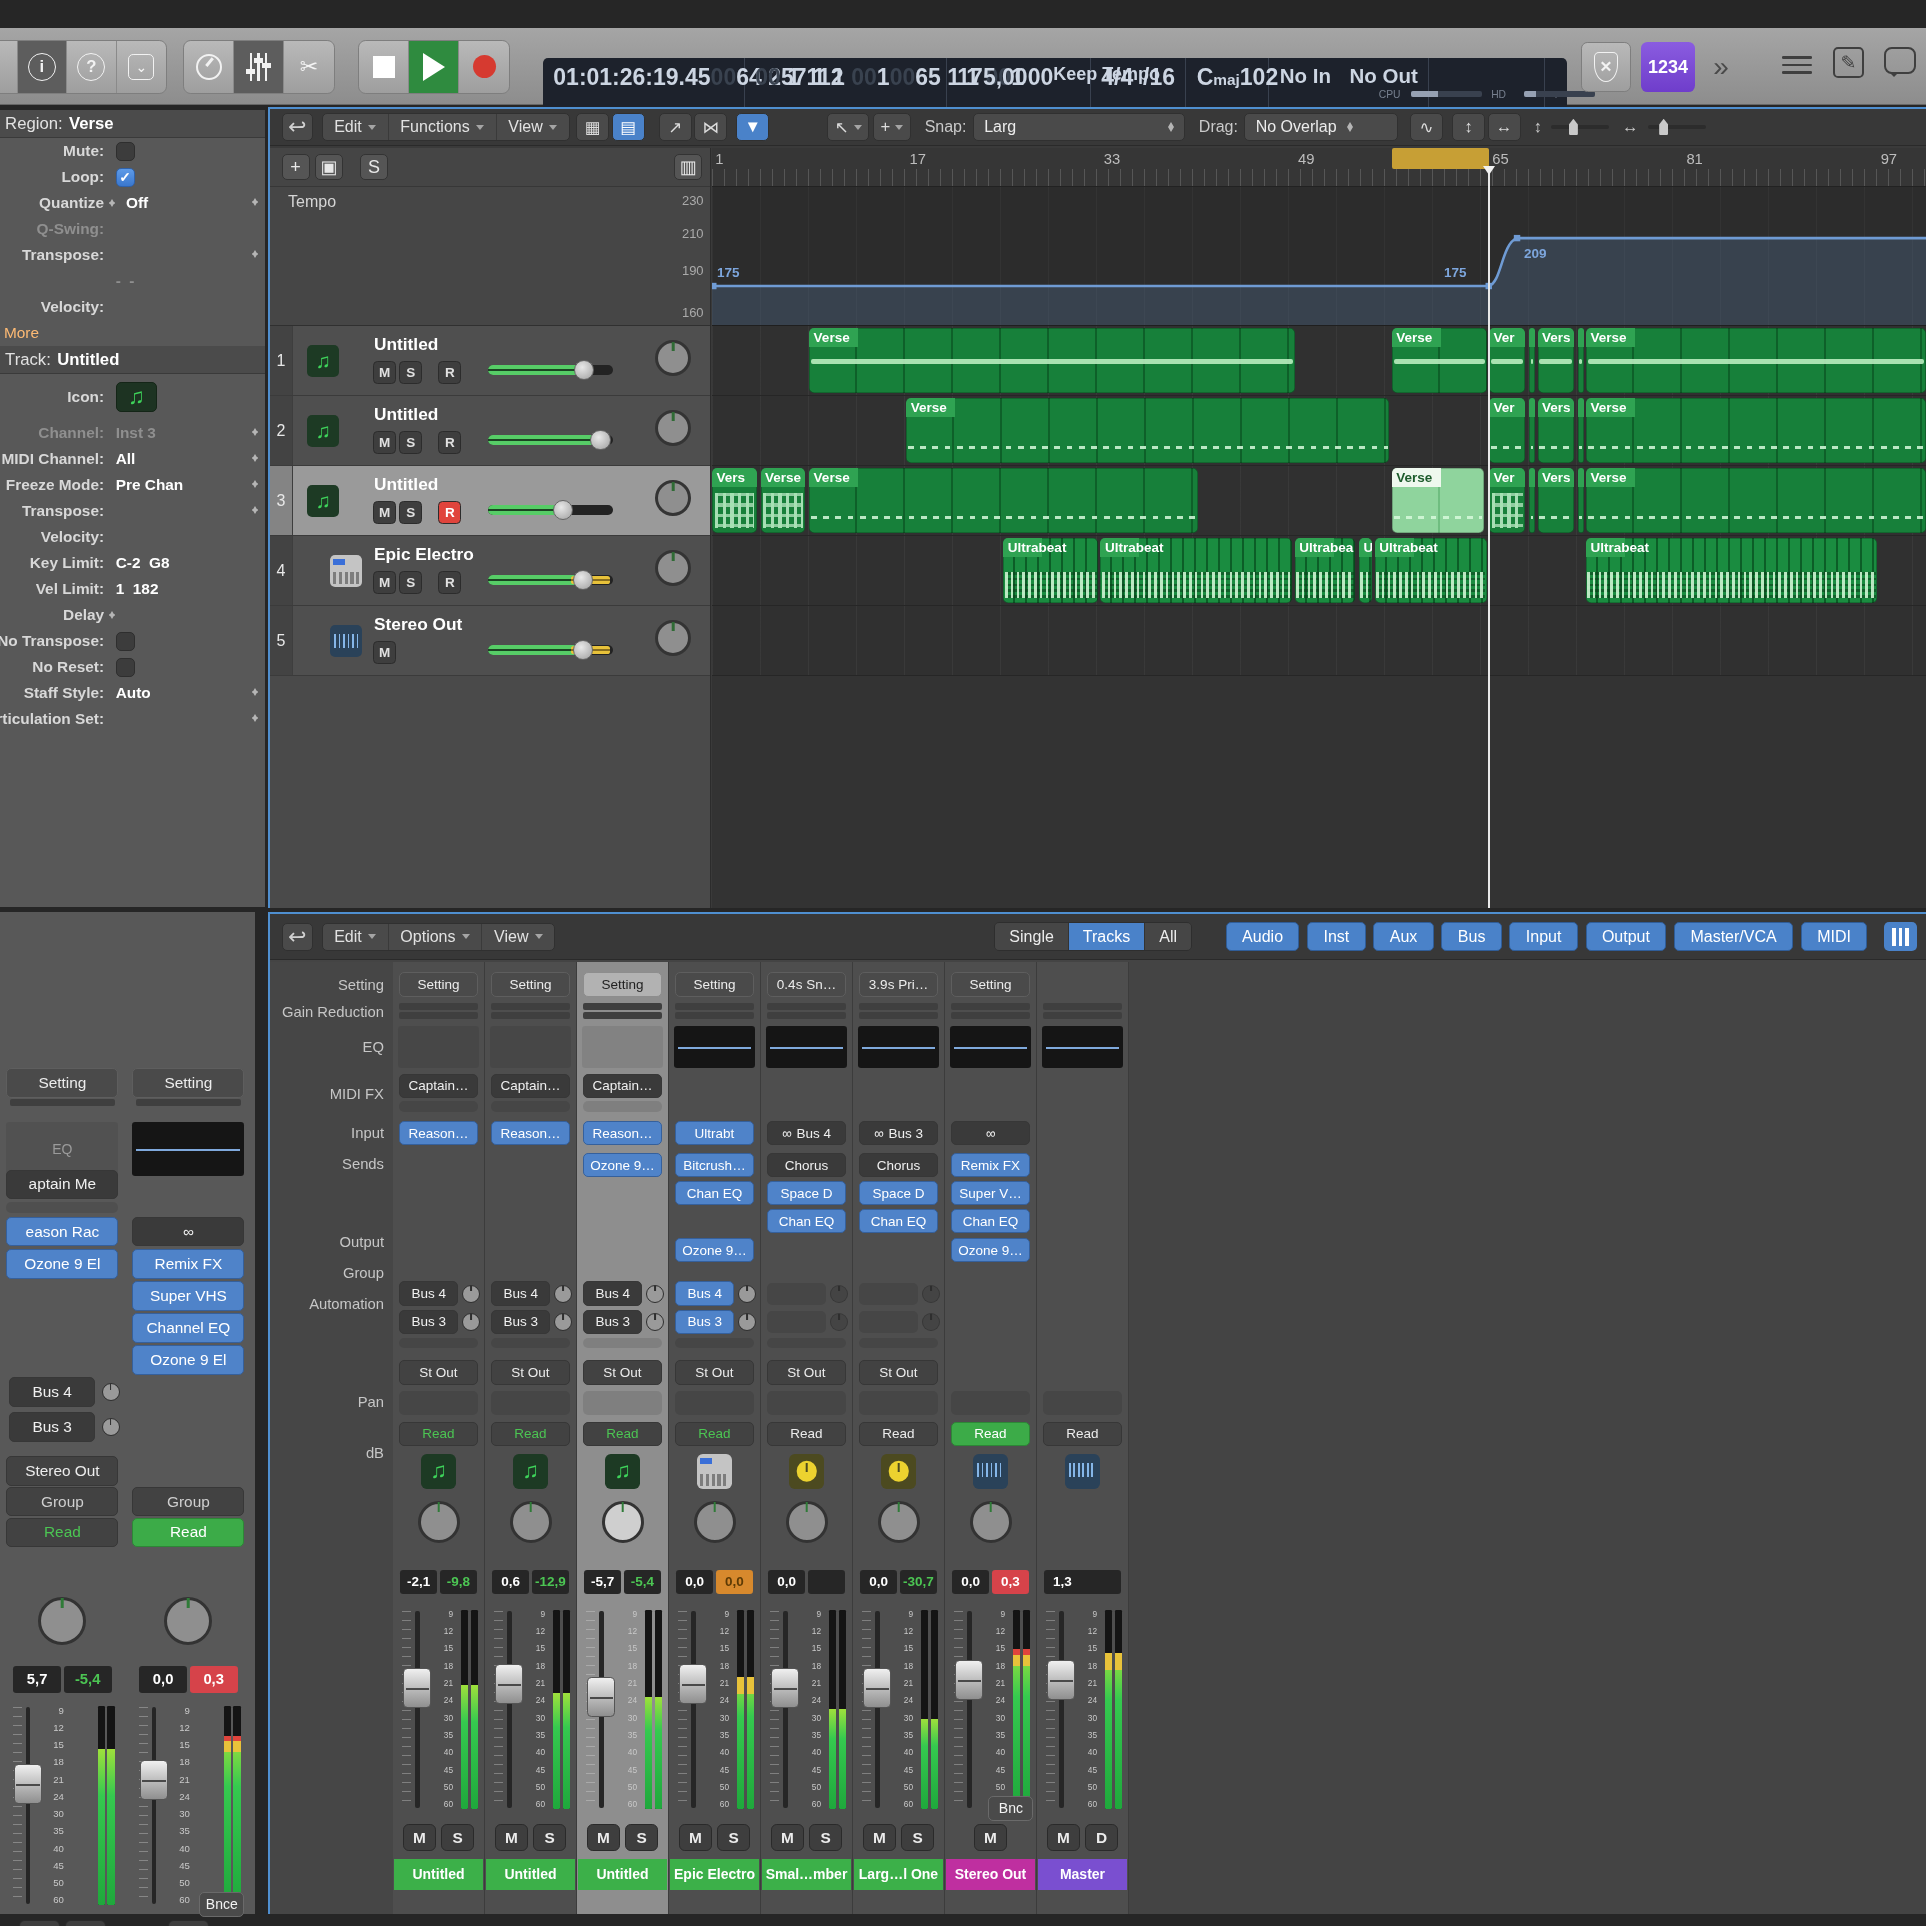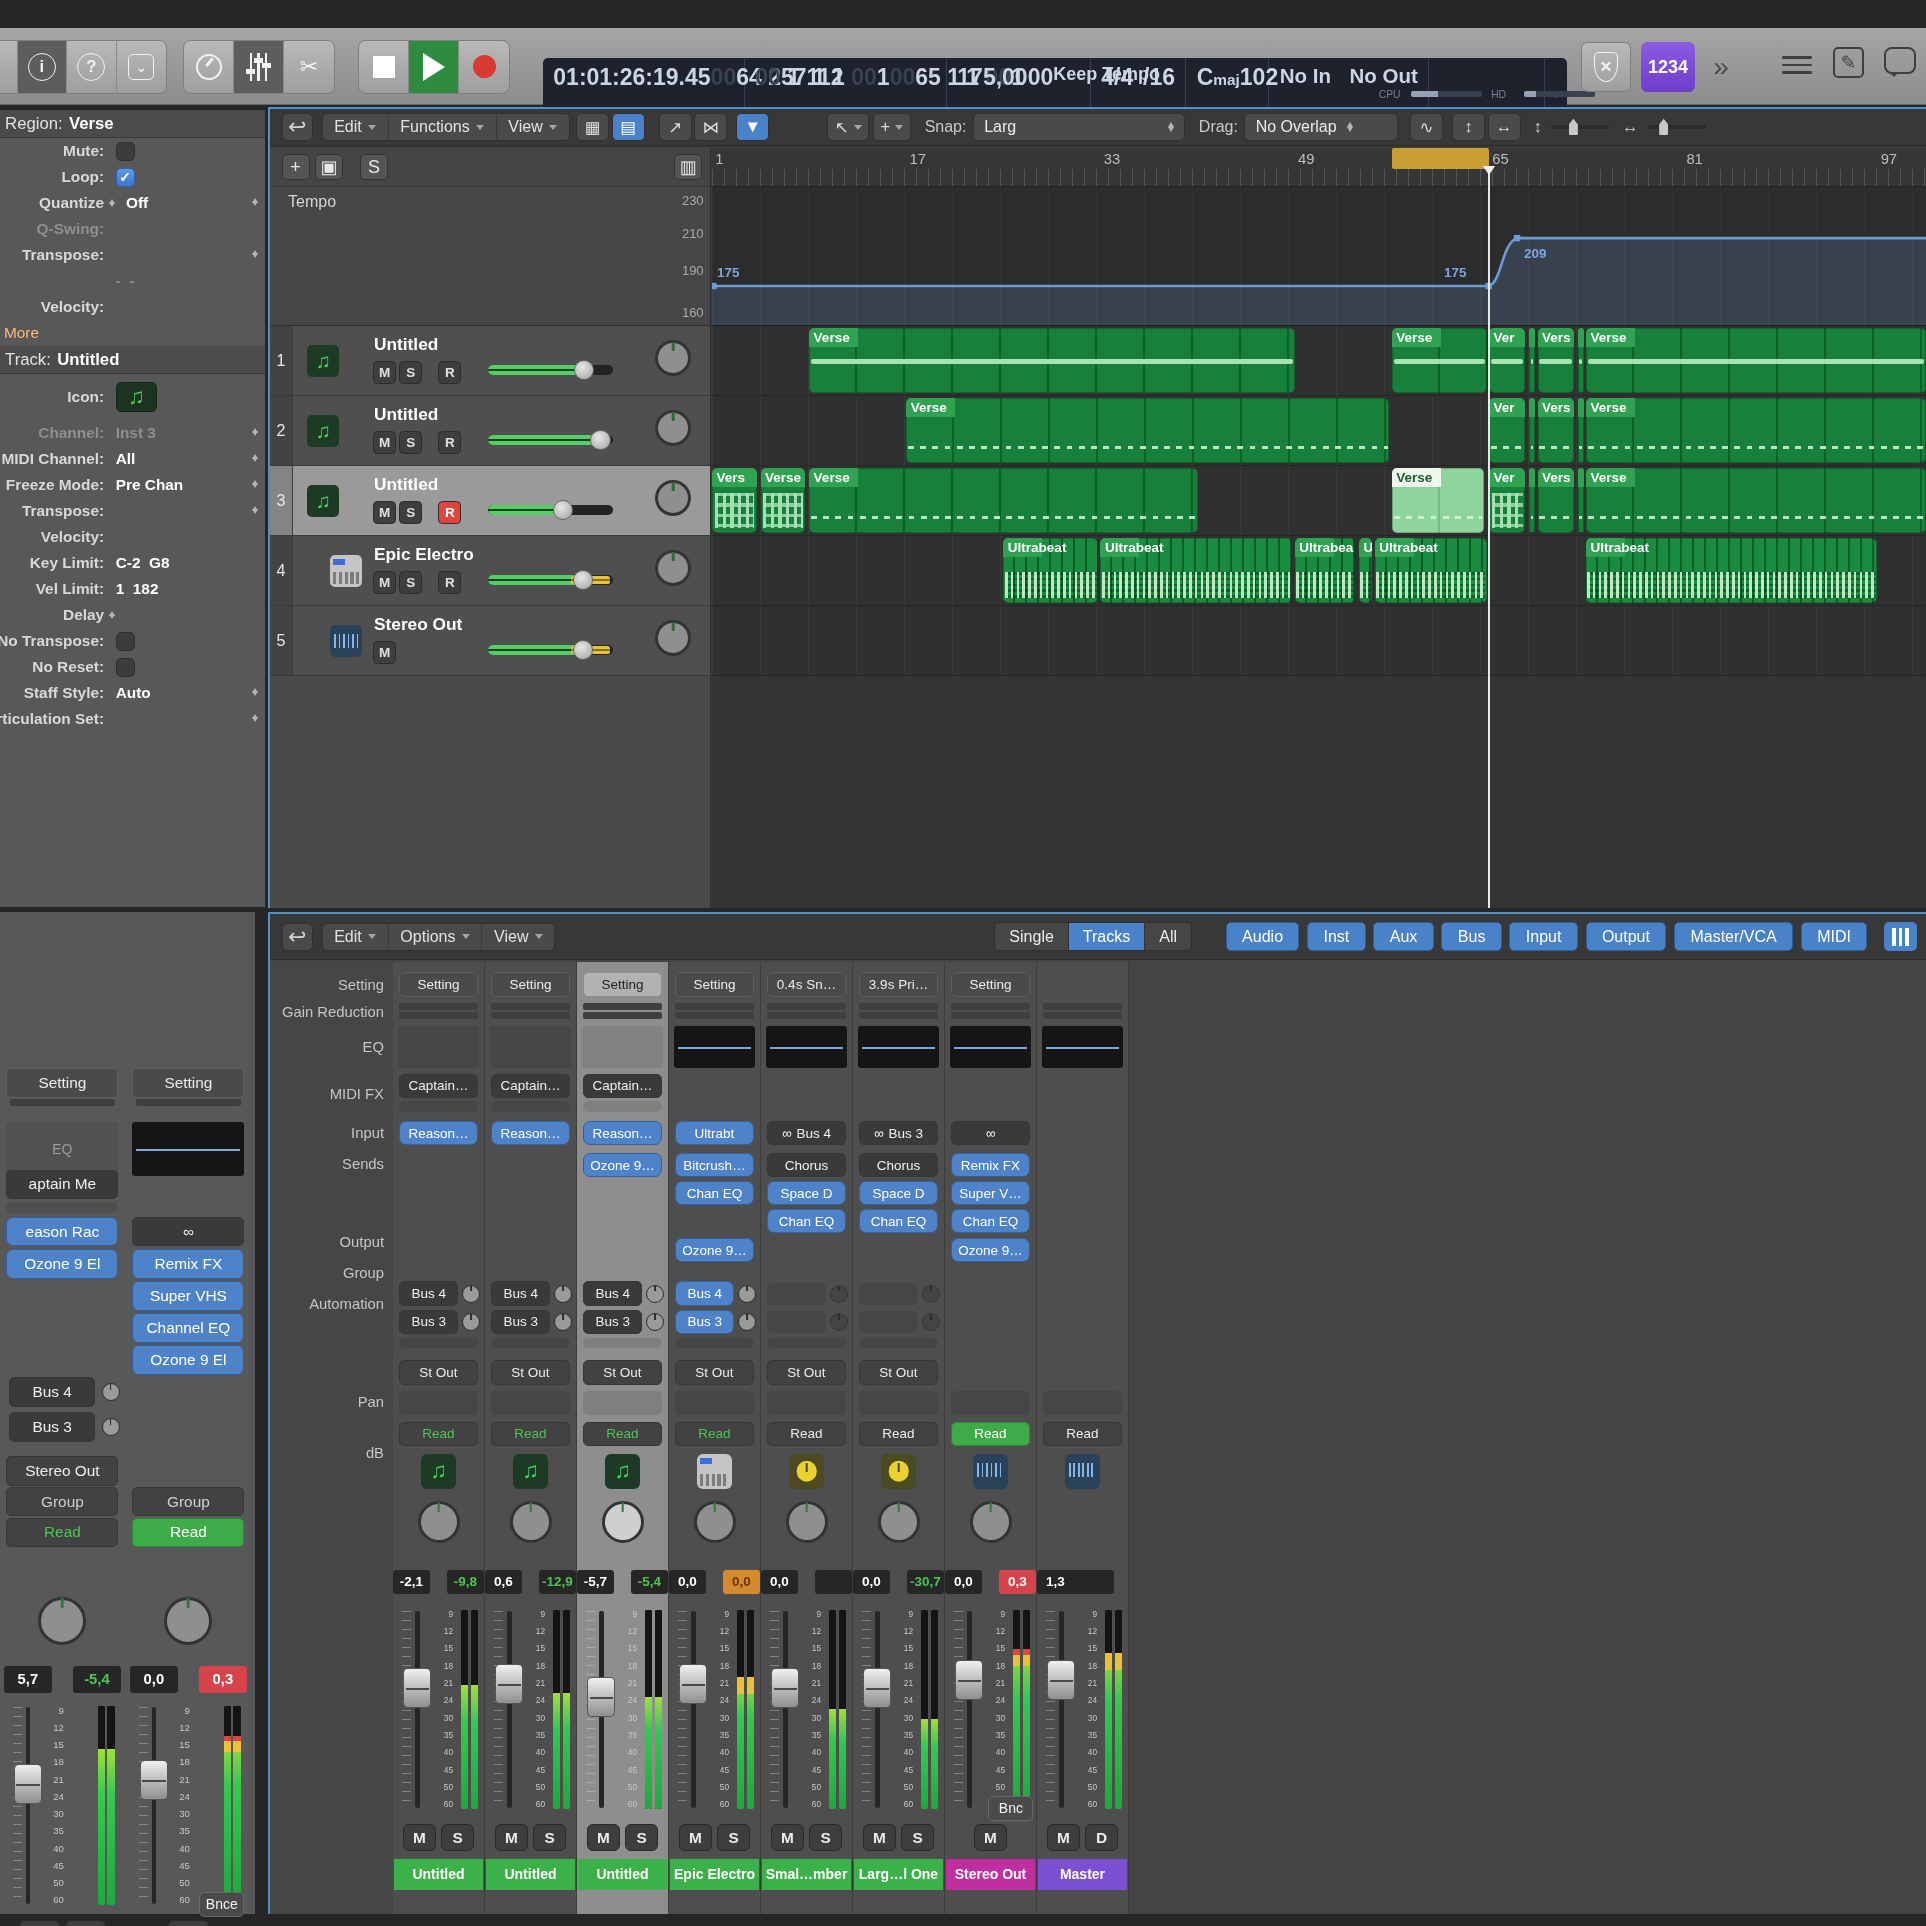--- a/index.html
+++ b/index.html
@@ -209,42 +209,42 @@
   .cols-icon { width:33px; height:29.5px; background:#4a82c9; border-radius:5.1px; margin-left:16.7px;
     display:flex; align-items:center; justify-content:center; gap:2.6px; }
   .cols-icon i { width:3.9px; height:18px; background:#fff; display:block; }
   .mix-body { position:absolute; left:0; top:48px; right:0; bottom:0; display:flex; }
   .mix-labels { width:123px; flex:none; background:#464646; }
   .mix-label { color:#c6c6c6; font-size:14.8px; text-align:right; padding-right:9px; white-space:nowrap; }
   .strip { width:92px; flex:none; background:#4e4e4e; border-right:1.3px solid #3c3c3c; position:relative; }
   .strip.selected { background:#8e8e8e; }
   .slot { margin:0 6.4px; height:24.4px; border-radius:5.1px; background:#424242; border:0.6px solid #373737;
     display:flex; align-items:center; justify-content:center; color:#ececec; font-size:13.5px; white-space:nowrap; overflow:hidden; }
-  .slot.blue { background:#4f83c9; border-color:#35609c; color:#fff;border-radius:7px; }
+  .slot.blue { background:#4f83c9; border-color:#35609c; color:#fff; }
   .slot.darkp { background:#3a3a3a; color:#f0f0f0; }
   .slot.settingish { background:#4a4a4a; border-color:#5e5e5e; }
   .strip.selected .slot.settingish { background:#b2b2b2; color:#222; border-color:#8d8d8d; }
   .slot.ghost { background:rgba(0,0,0,0.10); border-color:transparent; }
   .gr-bar { margin:1.9px 6.4px 0; height:7px; border-radius:1.9px; background:#3f3f3f; }
   .eq-thumb { margin:0 5.1px; height:42px; border-radius:3.2px; background:#151515; position:relative; }
   .eq-thumb:before { content:""; position:absolute; left:3.9px; right:3.9px; top:50%; height:1.9px; background:#7fa9dc; }
   .eq-panel { margin:0 5.1px; height:42px; border-radius:3.2px; background:rgba(0,0,0,0.08);
     display:flex; align-items:center; justify-content:center; color:#9b9b9b; font-size:14px; }
   .send-row { display:flex; align-items:center; margin:0 3.9px 3.9px 6.4px; gap:3.9px; height:24.4px; }
   .send-row .slot { flex:1; margin:0; height:24.4px; }
   .send-knob { width:18px; height:18px; border-radius:50%; background:#9a9a9a; border:1.9px solid #2e2e2e; position:relative; flex:none; }
   .send-knob:before { content:""; position:absolute; left:50%; top:0; width:1.9px; height:5.8px; background:#2e2e2e; transform:translateX(-50%); }
   .send-knob.ghost { background:rgba(0,0,0,0.12); border-color:rgba(0,0,0,0.2); }
   .auto-green-text { color:#4cc553 !important; }
   .auto-green-fill { background:#3cab48 !important; border-color:#2d8736 !important; color:#fff !important; }
   .ch-icon { width:35px; height:35px; border-radius:5.8px; margin:0 auto; }
   .pan-knob { width:42px; height:42px; border-radius:50%; background:#8f8f8f; border:3.9px solid #333; margin:3.9px auto 0; position:relative; }
   .strip.selected .pan-knob { background:#cfcfcf; }
   .pan-knob:before { content:""; position:absolute; left:50%; top:-1.9px; width:2.6px; height:9.6px; background:#2f7b38; transform:translateX(-50%); }
-  .db-row { display:flex; gap:2.6px; justify-content:space-between; }
+  .db-row { display:flex; gap:2.6px; justify-content:center; }
   .db-box { width:37px; height:24.4px; background:#262626; border-radius:3.2px; color:#fff; font-size:13.5px; font-weight:bold;
     display:flex; align-items:center; justify-content:center; }
   .db-box.green-text { color:#4cc553; } .db-box.orange-bg { background:#d7892d; color:#5c3a05; }
   .db-box.red-bg { background:#d6434a; color:#fff; } .db-box.blank { color:transparent; }
   .db-box.wide { width:77px; justify-content:flex-start; padding-left:9px; }
   .fader-zone { position:relative; }
   .f-groove { position:absolute; left:22px; top:6.4px; bottom:9px; width:4.5px; background:#262626; border-radius:1.9px; }
   .f-ticks { position:absolute; left:9px; top:6.4px; bottom:9px; width:9px;
     background:repeating-linear-gradient(rgba(220,220,220,.35) 0 1.3px,transparent 1.3px 9px); }
   .f-cap { position:absolute; left:10.3px; width:28px; height:40px; border-radius:4.5px;

